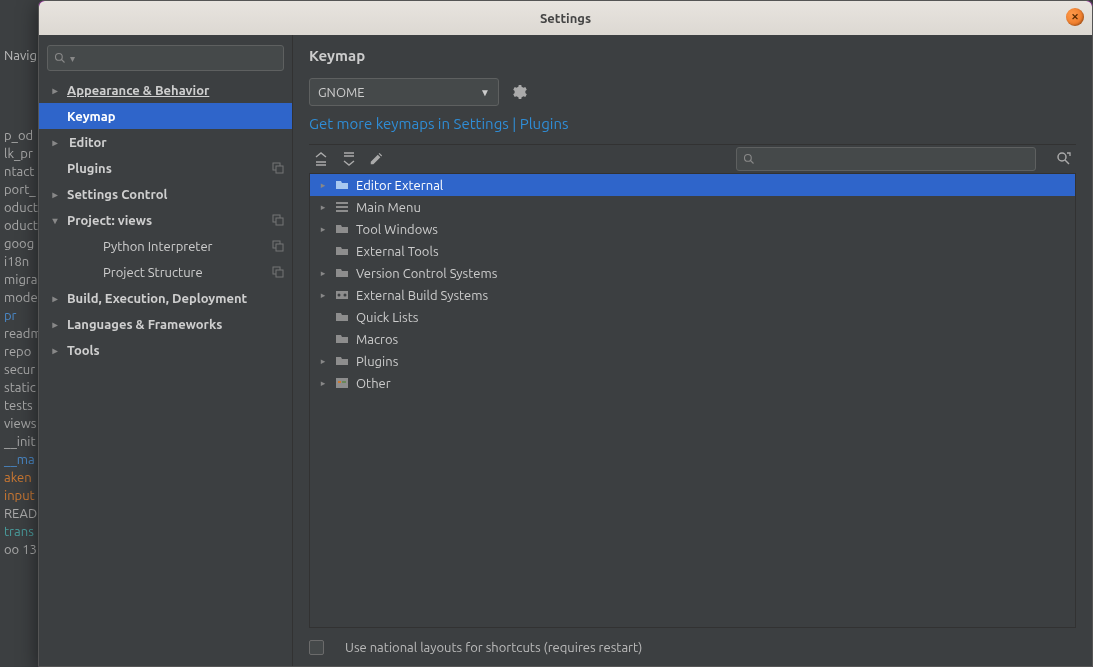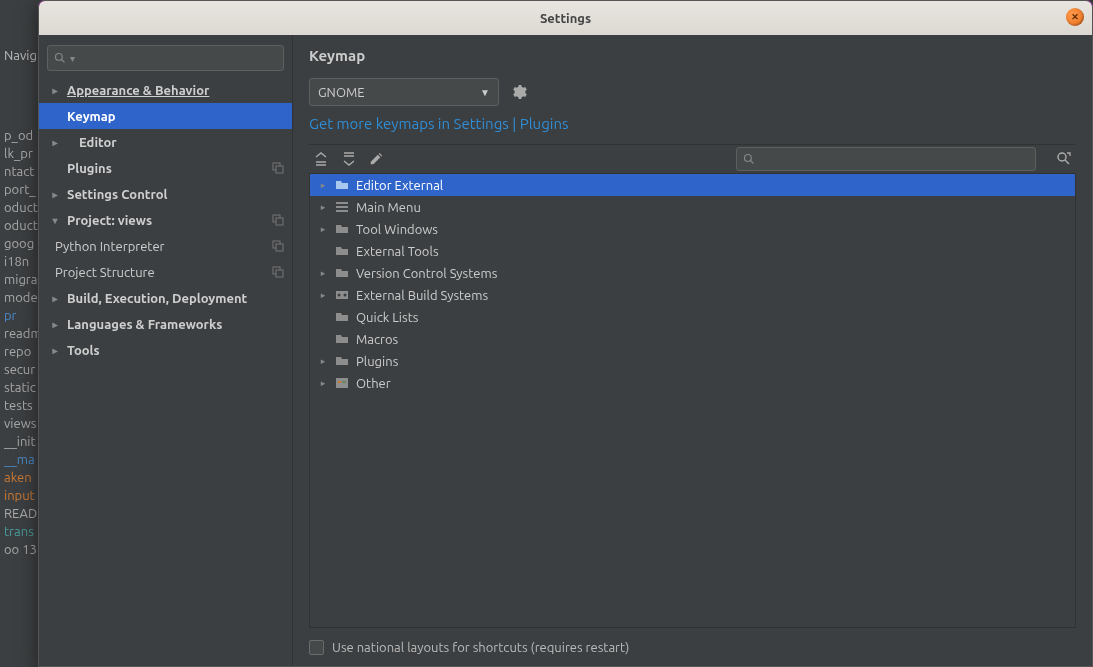--- a/index.html
+++ b/index.html
@@ -24,21 +24,21 @@
 .sidebar { width: 254px; background: #3c3f41; display: flex; flex-direction: column; border-right: 1px solid #323232; }
 .search-box { margin: 10px 8px 6px 8px; height: 26px; background: #45494a; border: 1px solid #5e6060; border-radius: 3px; display: flex; align-items: center; padding: 0 6px; color: #888; font-size: 13px; }
 .search-box svg { margin-right: 4px; }
 
 .tree { flex:1; overflow:auto; }
 .tree-item { display: flex; align-items: center; height: 26px; padding: 0 8px 0 10px; color: #cfcfcf; font-size: 13px; cursor: pointer; position: relative; }
 .tree-item.bold { font-weight: bold; }
 .tree-item .arrow { width: 12px; text-align: center; color: #888; font-size: 10px; }
 .tree-item.selected { background: #2f65ca; color: #fff; }
 .tree-item .extra { position: absolute; right: 8px; opacity: 0.6; }
-.tree-item.subitem { padding-left: 16px; font-weight: normal; }
+.tree-item.subitem { padding-left: 16px; font-weight: normal; margin-left: 48px; }
 .tree-item.noarrow .arrow { visibility: hidden; }
 
 .content { flex: 1; display: flex; flex-direction: column; padding: 12px 16px 8px 16px; color: #bbb; }
 .content h1 { font-size: 15px; font-weight: bold; color: #ccc; margin-bottom: 14px; }
 .keymap-row { display: flex; align-items: center; gap: 12px; margin-bottom: 8px; }
 .combo { width: 190px; height: 28px; background: #45494a; border: 1px solid #5e6060; border-radius: 3px; display: flex; align-items: center; justify-content: space-between; padding: 0 8px; color: #ccc; font-size: 13px; cursor: pointer; }
 .gear { color: #aaa; cursor: pointer; }
 .link { color: #2f8dd6; font-size: 15px; cursor: pointer; }
 .link-row { margin-bottom: 12px; }
 
@@ -49,21 +49,21 @@
 .find-shortcut { color: #aaa; cursor: pointer; margin-left: 8px; }
 
 .action-tree { flex: 1; background: #3c3f41; border: 1px solid #323232; border-top: none; overflow: auto; }
 .at-item { display: flex; align-items: center; height: 22px; padding: 0 8px; color: #ccc; font-size: 13px; cursor: pointer; gap: 6px; }
 .at-item .arrow { width: 10px; text-align: center; color: #888; font-size: 9px; }
 .at-item.selected { background: #2f65ca; color: #fff; }
 .at-item .icon { width: 16px; display: flex; justify-content: center; }
 .folder-icon { color: #8a8a8a; }
 .at-item.selected .folder-icon { color: #a8c8f0; }
 
-.bottom-row { height: 30px; display: flex; align-items: center; gap: 8px; padding-top: 8px; color: #bbb; font-size: 13px; }
+.bottom-row { height: 30px; display: flex; align-items: center; gap: 21px; padding-top: 8px; color: #bbb; font-size: 13px; }
 .checkbox { width: 15px; height: 15px; border: 1px solid #6b6b6b; border-radius: 2px; background: #45494a; cursor: pointer; }
 
 svg { display: block; }
 </style>
 </head>
 <body>
 
 <div class="ide-bg">
   <div class="nav">
     <div class="bc">Navig</div>
@@ -120,21 +120,21 @@
           <div class="tree-item bold">
             <span class="arrow">▸</span>
             <span style="margin-left:6px;text-decoration:underline;">Appearance &amp; Behavior</span>
           </div>
           <div class="tree-item bold selected noarrow">
             <span class="arrow"></span>
             <span style="margin-left:6px;">Keymap</span>
           </div>
           <div class="tree-item bold">
             <span class="arrow">▸</span>
-            <span style="margin-left:18px;">Editor</span>
+            <span style="margin-left:8px;">Editor</span>
           </div>
           <div class="tree-item bold noarrow">
             <span class="arrow"></span>
             <span style="margin-left:6px;">Plugins</span>
             <span class="extra">
               <svg width="12" height="12" viewBox="0 0 12 12">
                 <rect x="1" y="1" width="7" height="7" fill="none" stroke="#999"></rect>
                 <rect x="4" y="4" width="7" height="7" fill="#3c3f41" stroke="#999"></rect>
               </svg>
             </span>

